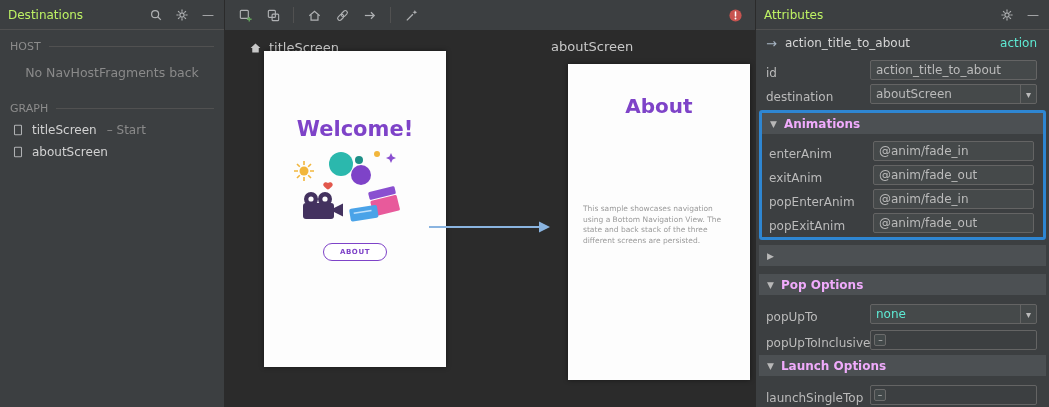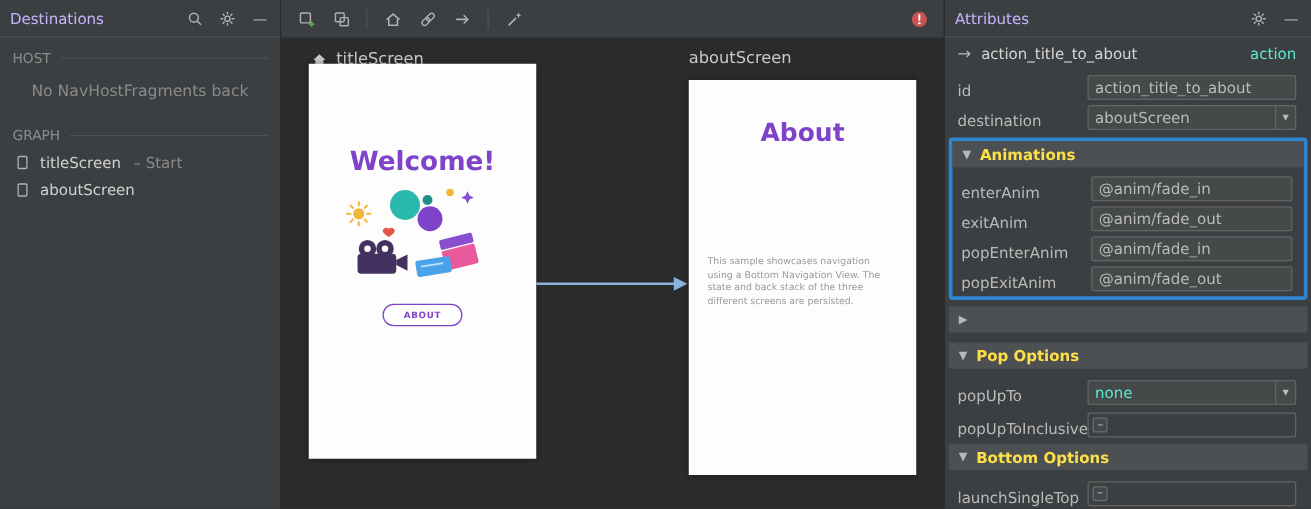--- a/index.html
+++ b/index.html
@@ -2,21 +2,21 @@
 <html style="--accent-blue: #2e86d2; --arrow-blue: #8ab4e0; --brand-purple: #7e43c8; --error-red: #c75450;"><head>
 <meta charset="utf-8">
 <style>
   * { margin:0; padding:0; box-sizing:border-box; }
   html,body { background:#2b2b2b; }
   body { font-family:"DejaVu Sans","Liberation Sans",sans-serif; font-size:12px; color:#bbbbbb; }
   .app { position:relative; width:1049px; height:407px; display:flex; background:#3c3f41; overflow:hidden; }
 
   
   .panel-header { height:30px; flex:0 0 30px; display:flex; align-items:center; gap:10px; padding:0 8px; border-bottom:1px solid #515151; }
-  .panel-title { color:#c4b5fd; font-size:12px; }
+  .panel-title { color:#bef264; font-size:12px; }
   .spacer { flex:1; }
   .hicon { width:16px; height:16px; display:inline-flex; align-items:center; justify-content:center; color:#afb1b3; cursor:pointer; }
   .hicon svg { display:block; }
   .muted { color:#5eead4; }
 
   
   .destinations { width:225px; flex:0 0 225px; background:#3c3f41; border-right:1px solid #2b2b2b; display:flex; flex-direction:column; }
   .titled-sep { display:flex; align-items:center; gap:8px; padding:10px 10px 4px 10px; }
   .titled-sep .sep-label { color:#8c8c8c; font-size:11px; }
   .titled-sep .sep-line { flex:1; height:1px; background:#515151; }
@@ -25,21 +25,21 @@
   .dest-item .frag-icon { flex:0 0 16px; }
   .dest-label { color:#d2d2d2; }
   .dest-suffix { color:#8a8a8a; margin-left:4px; }
 
   
   .surface { flex:1; display:flex; flex-direction:column; background:#2b2b2b; min-width:0; }
   .toolbar { height:30px; flex:0 0 30px; background:#3c3f41; display:flex; align-items:center; gap:12px; padding:0 12px; }
   .toolbar .tsep { width:1px; height:16px; background:#515151; }
   .canvas { position:relative; flex:1; }
   .screen-label { position:absolute; display:flex; align-items:center; gap:6px; color:#c8c8c8; font-size:13px; }
-  .device-card { position:absolute; width:182px; height:316px; background:#fdfdfd; box-shadow:0 0 5px rgba(0,0,0,.45); display:flex; flex-direction:column; align-items:center; overflow:hidden; }
+  .device-card { position:absolute; width:182px; height:316px; background:#fdfdfd; box-shadow:0 0 5px rgba(0,0,0,.45); display:flex; flex-direction:column; align-items:center; overflow:hidden;margin-left:17px; }
   .welcome-heading { margin-top:66px; color:var(--brand-purple,#7e43c8); font-size:21px; font-weight:bold; }
   .about-heading { margin-top:30px; color:var(--brand-purple,#7e43c8); font-size:20px; font-weight:bold; }
   .about-body { margin-top:86px; width:152px; color:#9a9a9a; font-size:7.5px; line-height:1.4; text-align:left; }
   .illustration { margin-top:6px; }
   .about-button { margin-top:12px; background:#ffffff; border:1.5px solid var(--brand-purple,#7e43c8); color:var(--brand-purple,#7e43c8); font-size:7px; font-weight:bold; letter-spacing:.6px; border-radius:10px; padding:4px 16px; cursor:pointer; font-family:inherit; }
   .nav-arrow { position:absolute; }
 
   
   .attributes { width:294px; flex:0 0 294px; background:#3c3f41; border-left:1px solid #2b2b2b; display:flex; flex-direction:column; overflow:hidden; }
   .attr-row { display:flex; align-items:flex-end; height:24px; padding:0 12px 0 10px; }
@@ -50,21 +50,21 @@
   .action-name { color:#d6d6d6; }
   .field { flex:1; height:20px; background:#45494a; border:1px solid #646464; border-radius:2px; color:#bbbbbb; font-size:12px; font-family:inherit; padding:0 5px; min-width:0; }
   input.field { outline:none; }
   .combo { flex:1; height:20px; background:#45494a; border:1px solid #646464; border-radius:2px; display:flex; align-items:center; cursor:pointer; min-width:0; }
   .combo .combo-value { flex:1; padding:0 5px; font-size:12px; white-space:nowrap; overflow:hidden; }
   .combo .combo-arrow { flex:0 0 16px; text-align:center; color:#bbbbbb; font-size:10px; border-left:1px solid #646464; align-self:stretch; display:flex; align-items:center; justify-content:center; }
   .checkbox-field { flex:1; height:20px; border:1px solid #646464; border-radius:2px; display:flex; align-items:center; padding:0 3px; cursor:pointer; }
   .checkbox { width:12px; height:12px; background:#43494a; border:1px solid #6b6b6b; border-radius:2px; display:flex; align-items:center; justify-content:center; color:#c8c8c8; font-size:9px; line-height:1; }
   .section-bar { height:21px; background:#4c5053; display:flex; align-items:center; gap:7px; padding:0 8px; margin:5px 3px 3px; cursor:pointer; }
   .section-bar .tri { font-size:9px; color:#b8b8b8; }
-  .section-bar .section-title { font-weight:bold; color:#fde047; font-size:12px; }
+  .section-bar .section-title { font-weight:bold; color:#f0abfc; font-size:12px; }
   .selection-box { margin:6px 3px 0; border:3px solid var(--accent-blue,#2e86d2); border-radius:3px; padding-bottom:4px; }
   .selection-box .section-bar { margin:0 0 3px; }
   .selection-box .attr-row { padding:0 9px 0 7px; }
 </style>
 </head>
 <body>
 
 <div class="app">
 
   <aside class="destinations">
@@ -301,21 +301,21 @@
     </div>
     <div class="attr-row tall">
       <span class="attr-label">popUpToInclusive</span>
       <span class="checkbox-field">
         <span class="checkbox">–</span>
       </span>
     </div>
 
     <div class="section-bar">
       <span class="tri">▼</span>
-      <span class="section-title">Bottom Options</span>
+      <span class="section-title">Launch Options</span>
     </div>
     <div class="attr-row tall">
       <span class="attr-label">launchSingleTop</span>
       <span class="checkbox-field">
         <span class="checkbox">–</span>
       </span>
     </div>
   </aside>
 
 </div>

